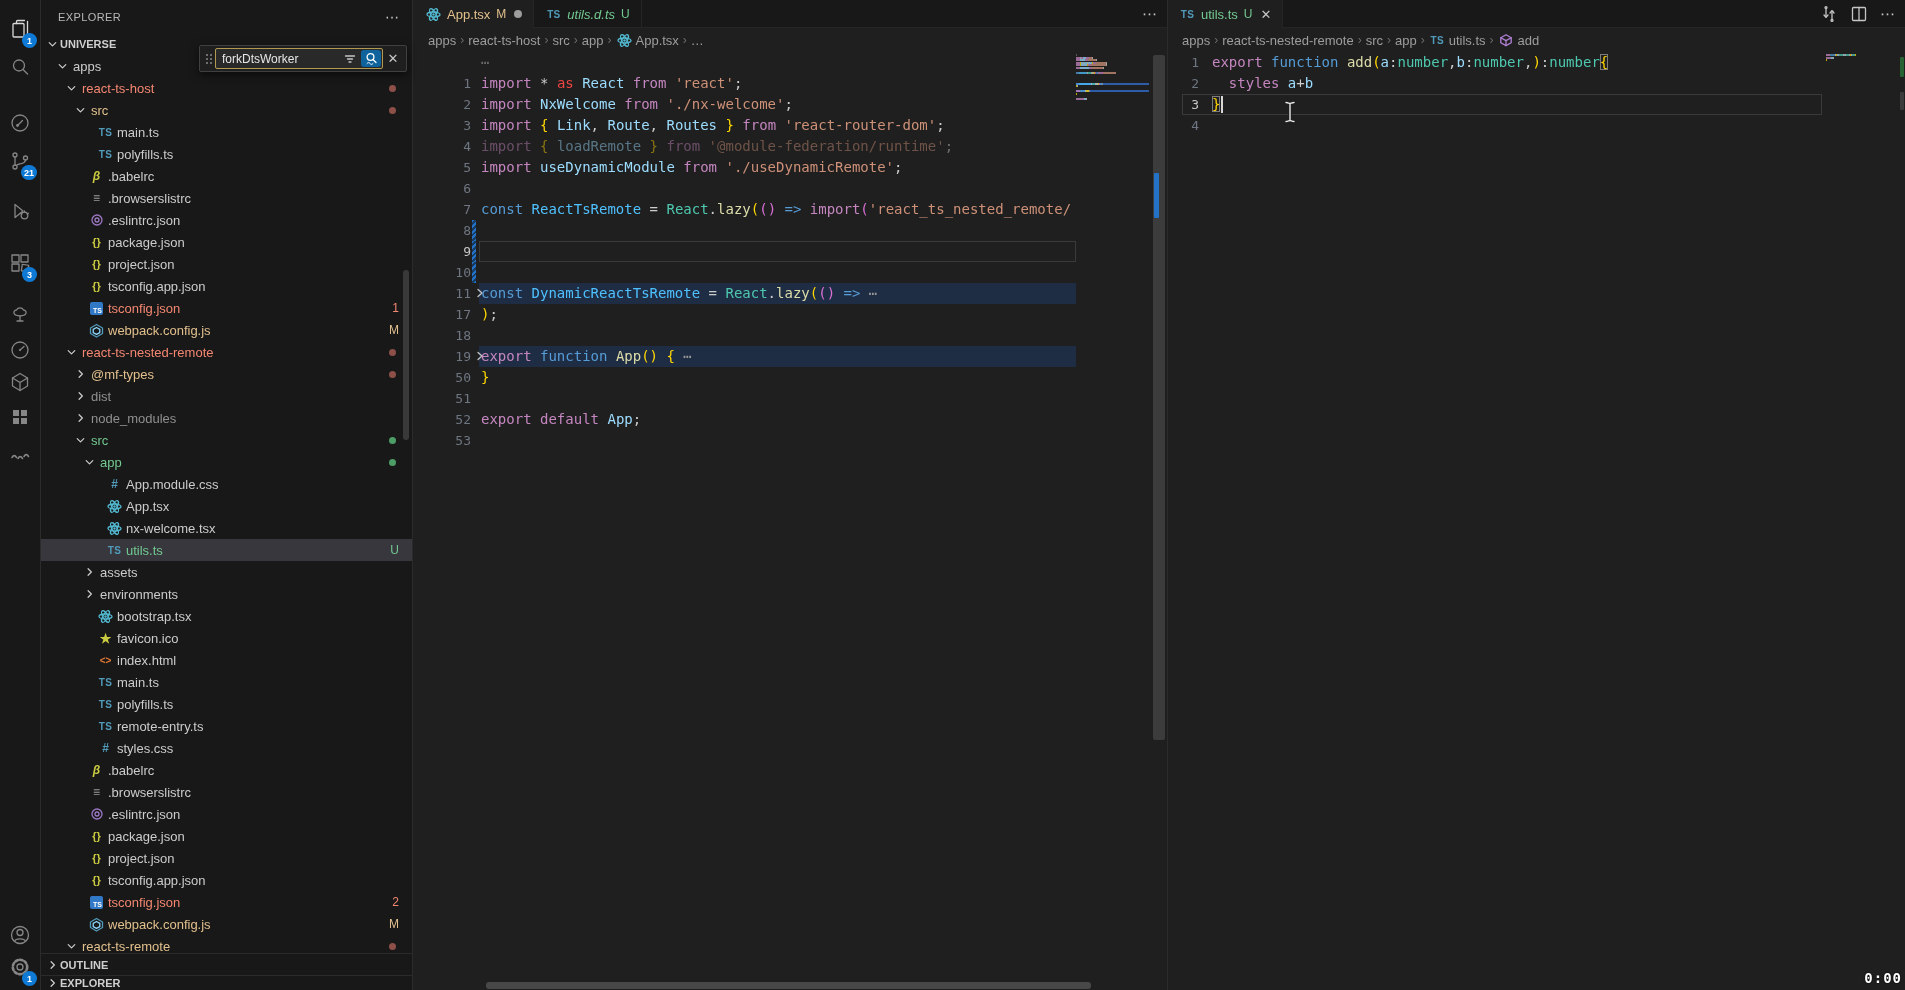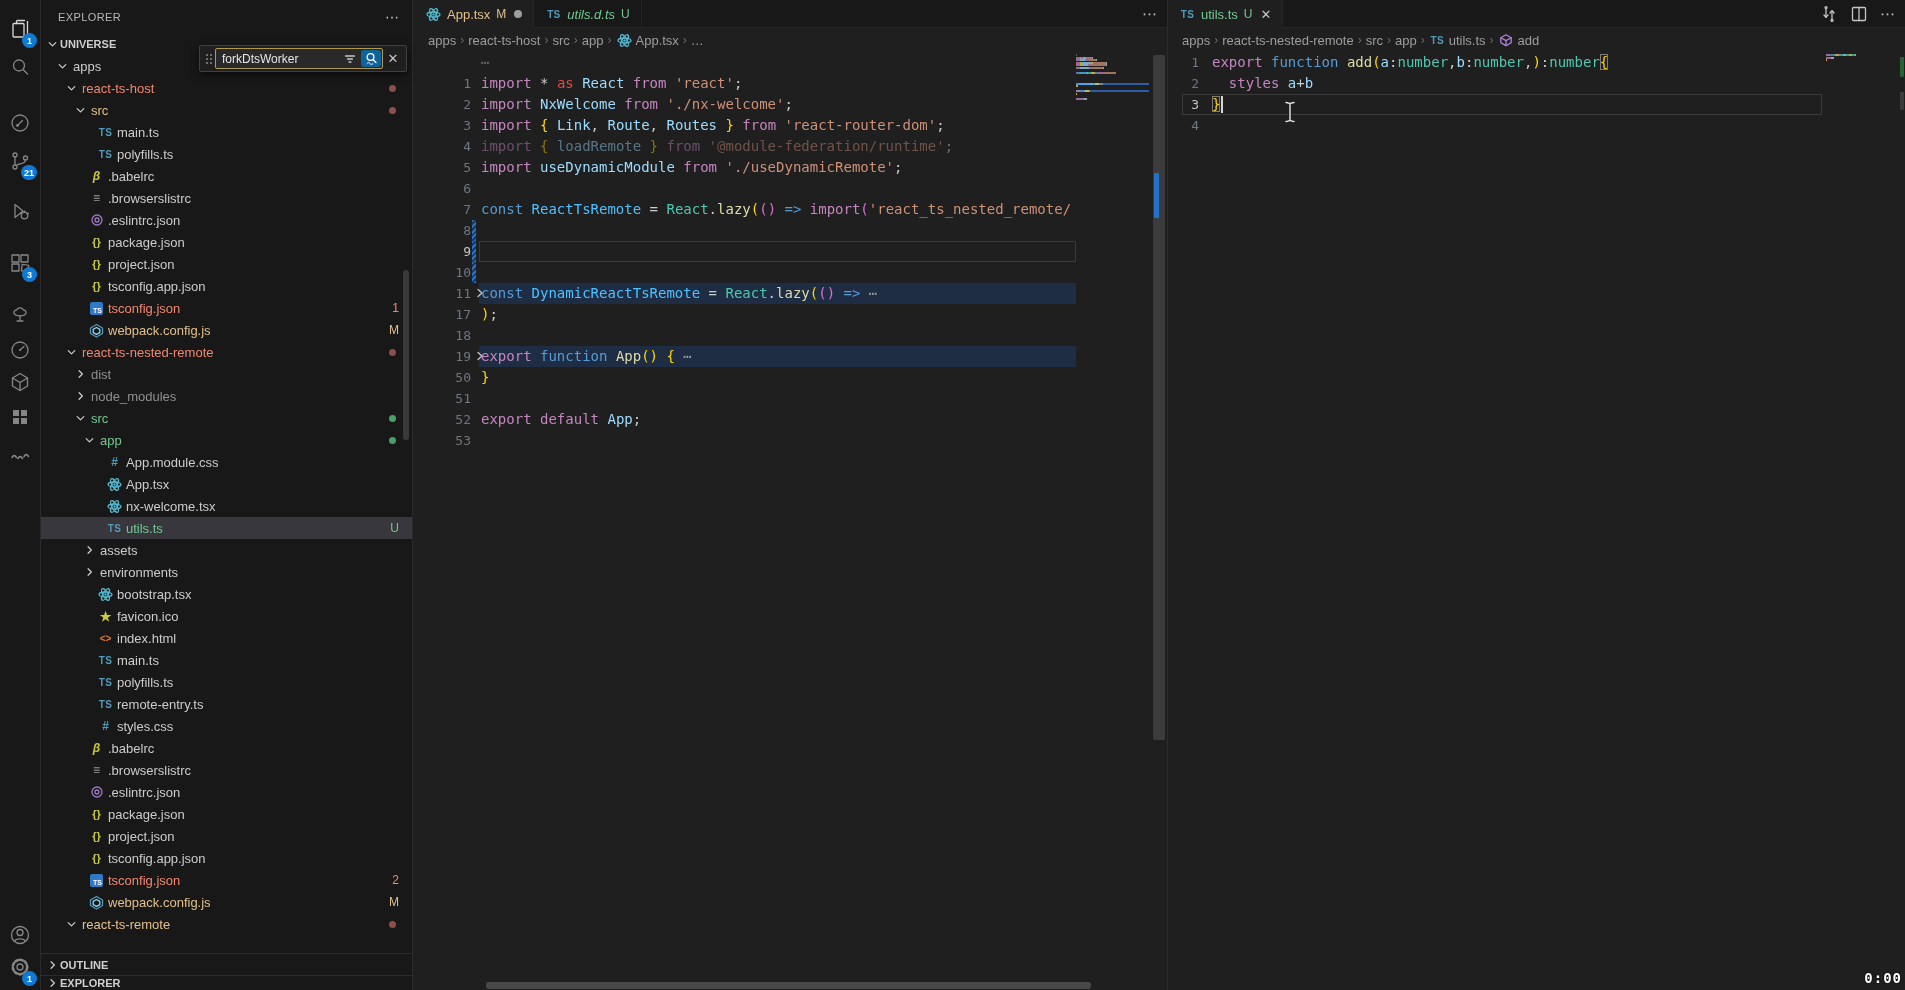--- a/index.html
+++ b/index.html
@@ -331,20 +331,29 @@
         <span class="tlabel" style="color:#e2c08d">webpack.config.js</span>
         <span class="tbadge" style="color:#e2c08d">M</span>
       </div>
       <div class="trow" style="padding-left: 23px;">
         <span class="chev">
           <svg width="16" height="16" viewBox="0 0 16 16" fill="none" stroke="#cccccc" stroke-width="1.3" stroke-linecap="round" stroke-linejoin="round">
             <path d="M4.5 6.5 8 10l3.5-3.5"></path>
           </svg>
         </span>
         <span class="tlabel" style="color:#f48771">react-ts-nested-remote</span>
+        <span class="tdot" style="background:#8d5048"></span>
+      </div>
+      <div class="trow" style="padding-left: 32px;">
+        <span class="chev">
+          <svg width="16" height="16" viewBox="0 0 16 16" fill="none" stroke="#cccccc" stroke-width="1.3" stroke-linecap="round" stroke-linejoin="round">
+            <path d="M6.5 4.5 10 8l-3.5 3.5"></path>
+          </svg>
+        </span>
+        <span class="tlabel" style="color:#e2c08d">@mf-types</span>
         <span class="tdot" style="background:#8d5048"></span>
       </div>
       <div class="trow" style="padding-left: 32px; text-align: right;">
         <span class="chev">
           <svg width="16" height="16" viewBox="0 0 16 16" fill="none" stroke="#cccccc" stroke-width="1.3" stroke-linecap="round" stroke-linejoin="round">
             <path d="M6.5 4.5 10 8l-3.5 3.5"></path>
           </svg>
         </span>
         <span class="tlabel" style="color:#8f8f8f">dist</span>
       </div>

